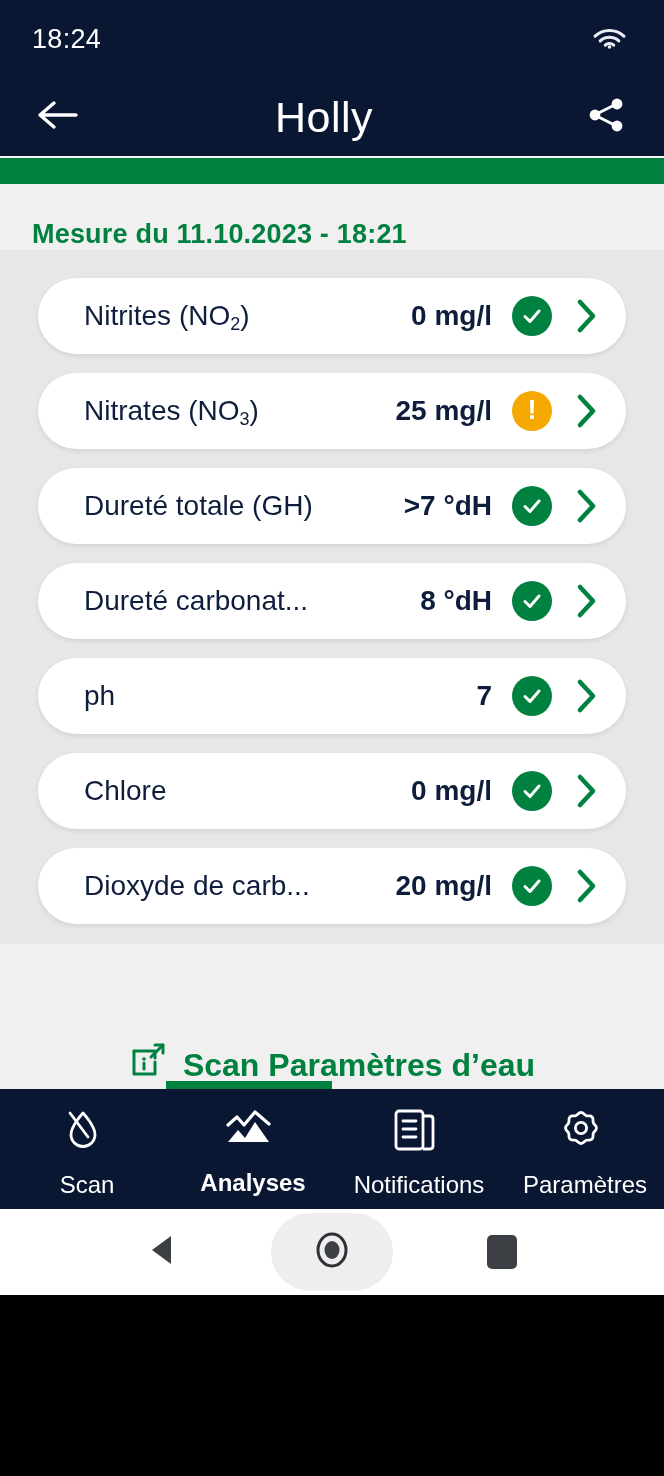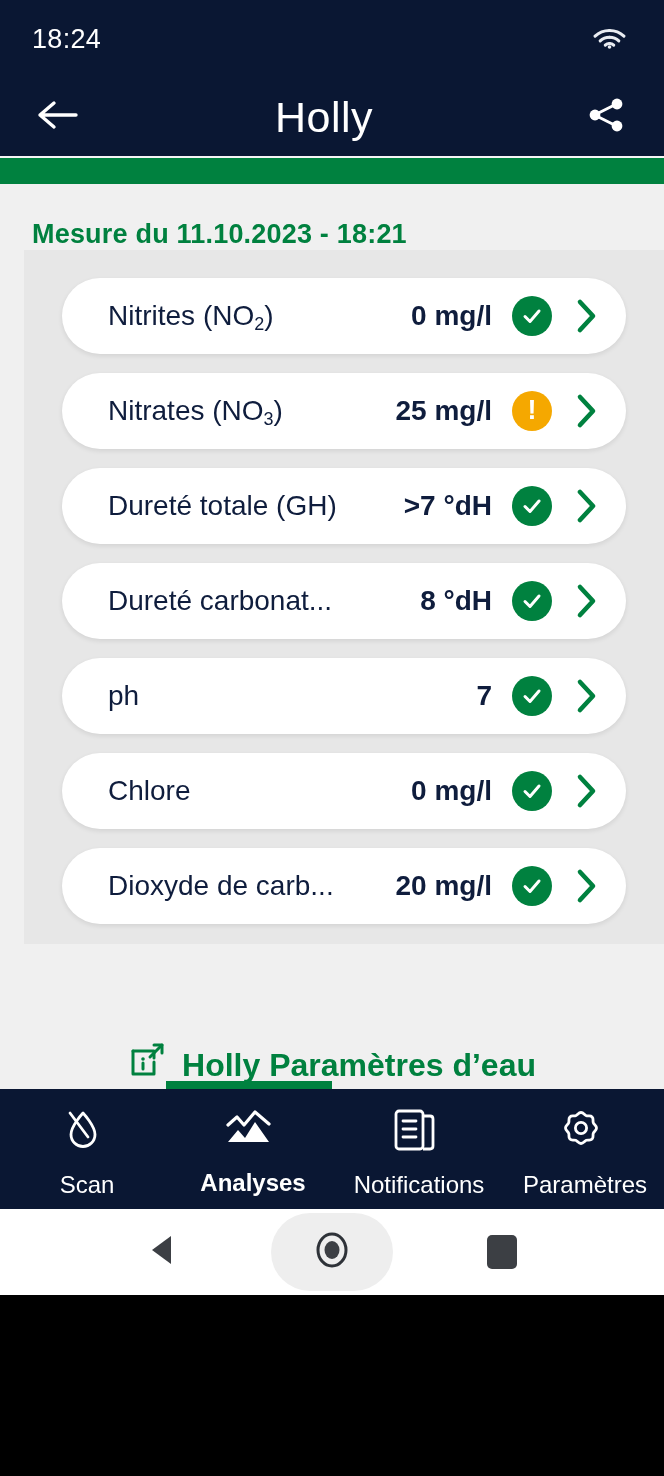--- a/index.html
+++ b/index.html
@@ -121,21 +121,20 @@
     font-size: 27px;
     font-weight: bold;
     letter-spacing: 0.2px;
   }
 
   
   .list-area {
     background: #e7e7e7;
     padding: 28px 0 20px 0;
     flex: 0 0 auto;
-    margin-left: 24px;
   }
   .card {
     background: #ffffff;
     margin: 0 38px 19px 38px;
     height: 76px;
     border-radius: 38px;
     box-shadow: 0 2px 5px rgba(0,0,0,0.09);
     display: flex;
     align-items: center;
     padding: 0 26px 0 46px;
@@ -454,21 +453,21 @@
       <span>
         <svg width="38" height="38" viewBox="0 0 38 38">
           <path d="M5 9 V32 H26 V20" stroke="#00813f" stroke-width="3" fill="none" stroke-linecap="round" stroke-linejoin="round"></path>
           <path d="M5 9 H26 V16" stroke="#00813f" stroke-width="3" fill="none" stroke-linecap="round" stroke-linejoin="round"></path>
           <circle cx="15" cy="17" r="1.8" fill="#00813f"></circle>
           <path d="M15 21 V27" stroke="#00813f" stroke-width="3" stroke-linecap="round"></path>
           <path d="M22 15 L34 3" stroke="#00813f" stroke-width="3" stroke-linecap="round"></path>
           <path d="M26 3 H34 V11" stroke="#00813f" stroke-width="3" fill="none" stroke-linecap="round" stroke-linejoin="round"></path>
         </svg>
       </span>
-      <span>Holly Paramètres d’eau</span>
+      <span>Scan Paramètres d’eau</span>
     </div>
   </div>
 
   <div class="bottomnav">
     <div class="nav-indicator"></div>
 
     <div class="nav-item">
       <span>
         <svg width="48" height="48" viewBox="0 0 48 48">
           <path d="M24 7 C24 7 12 20 12 28.5 C12 35.2 17.4 40.5 24 40.5 C30.6 40.5 36 35.2 36 28.5 C36 20 24 7 24 7 Z" stroke="#ffffff" stroke-width="2.8" fill="none" stroke-linejoin="round"></path>

